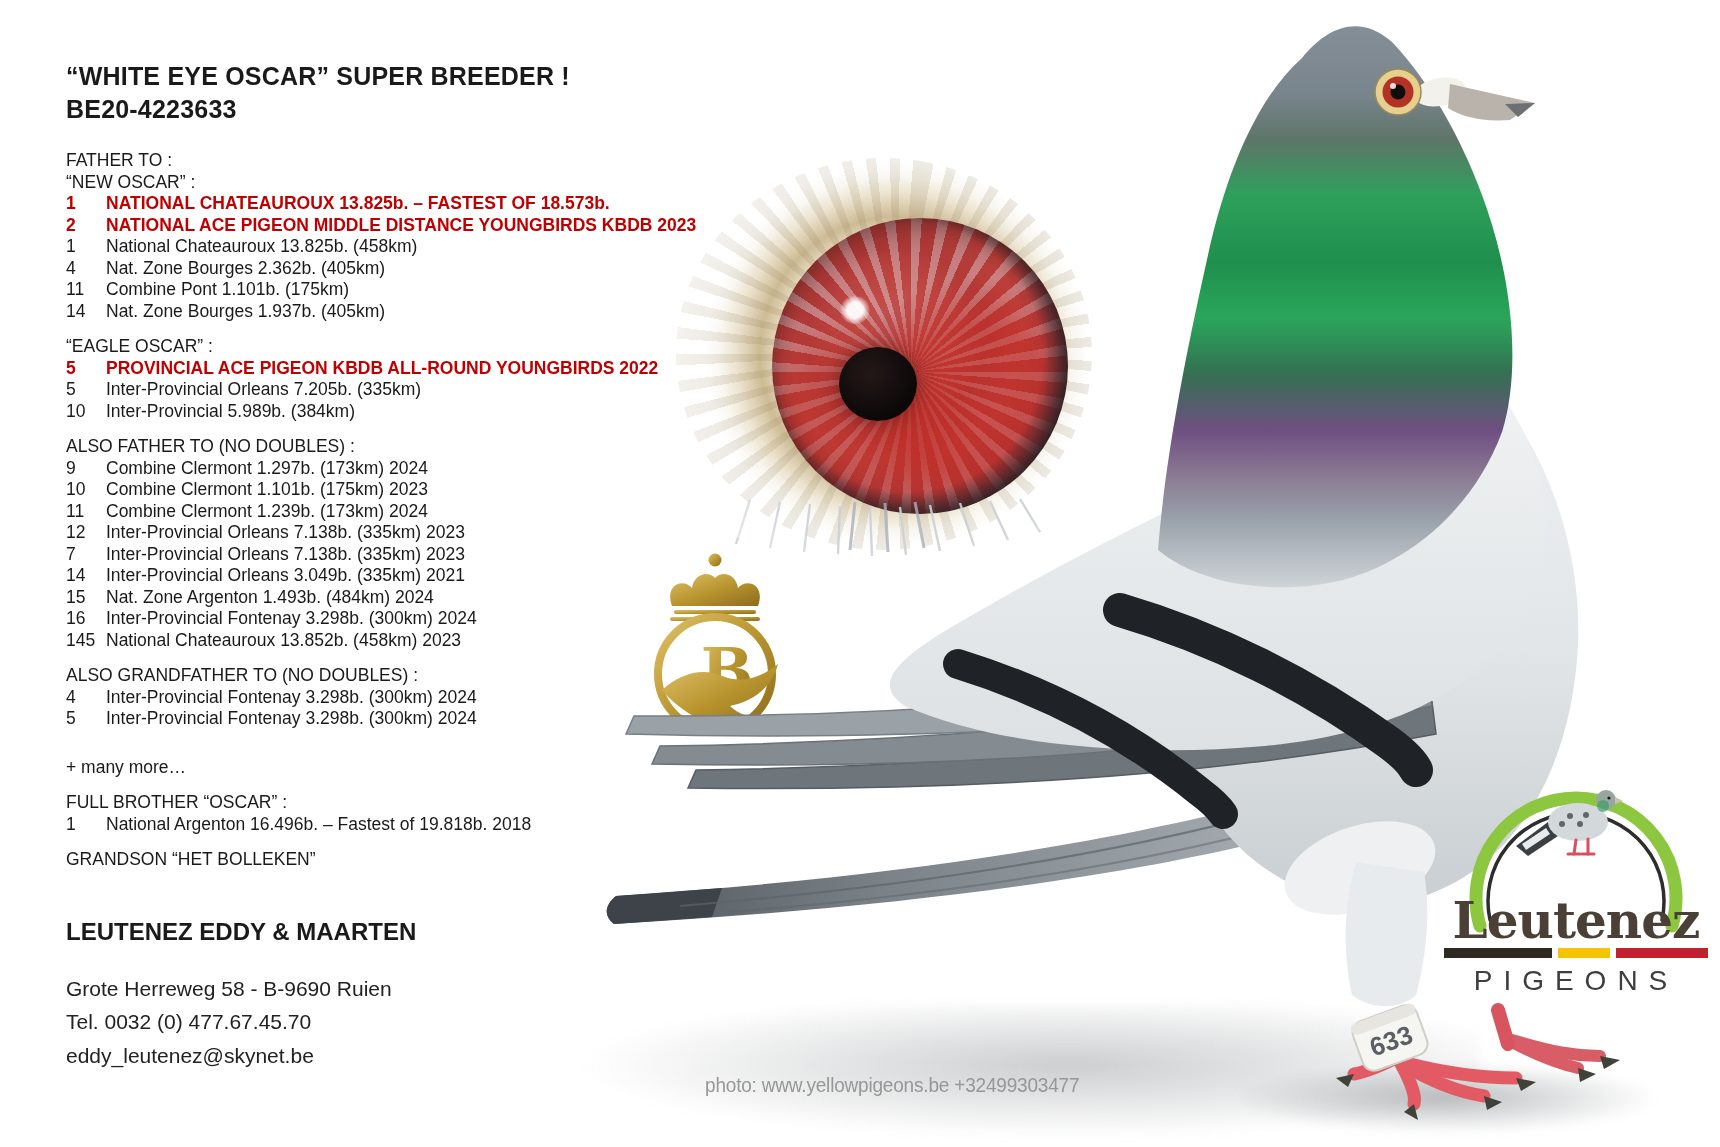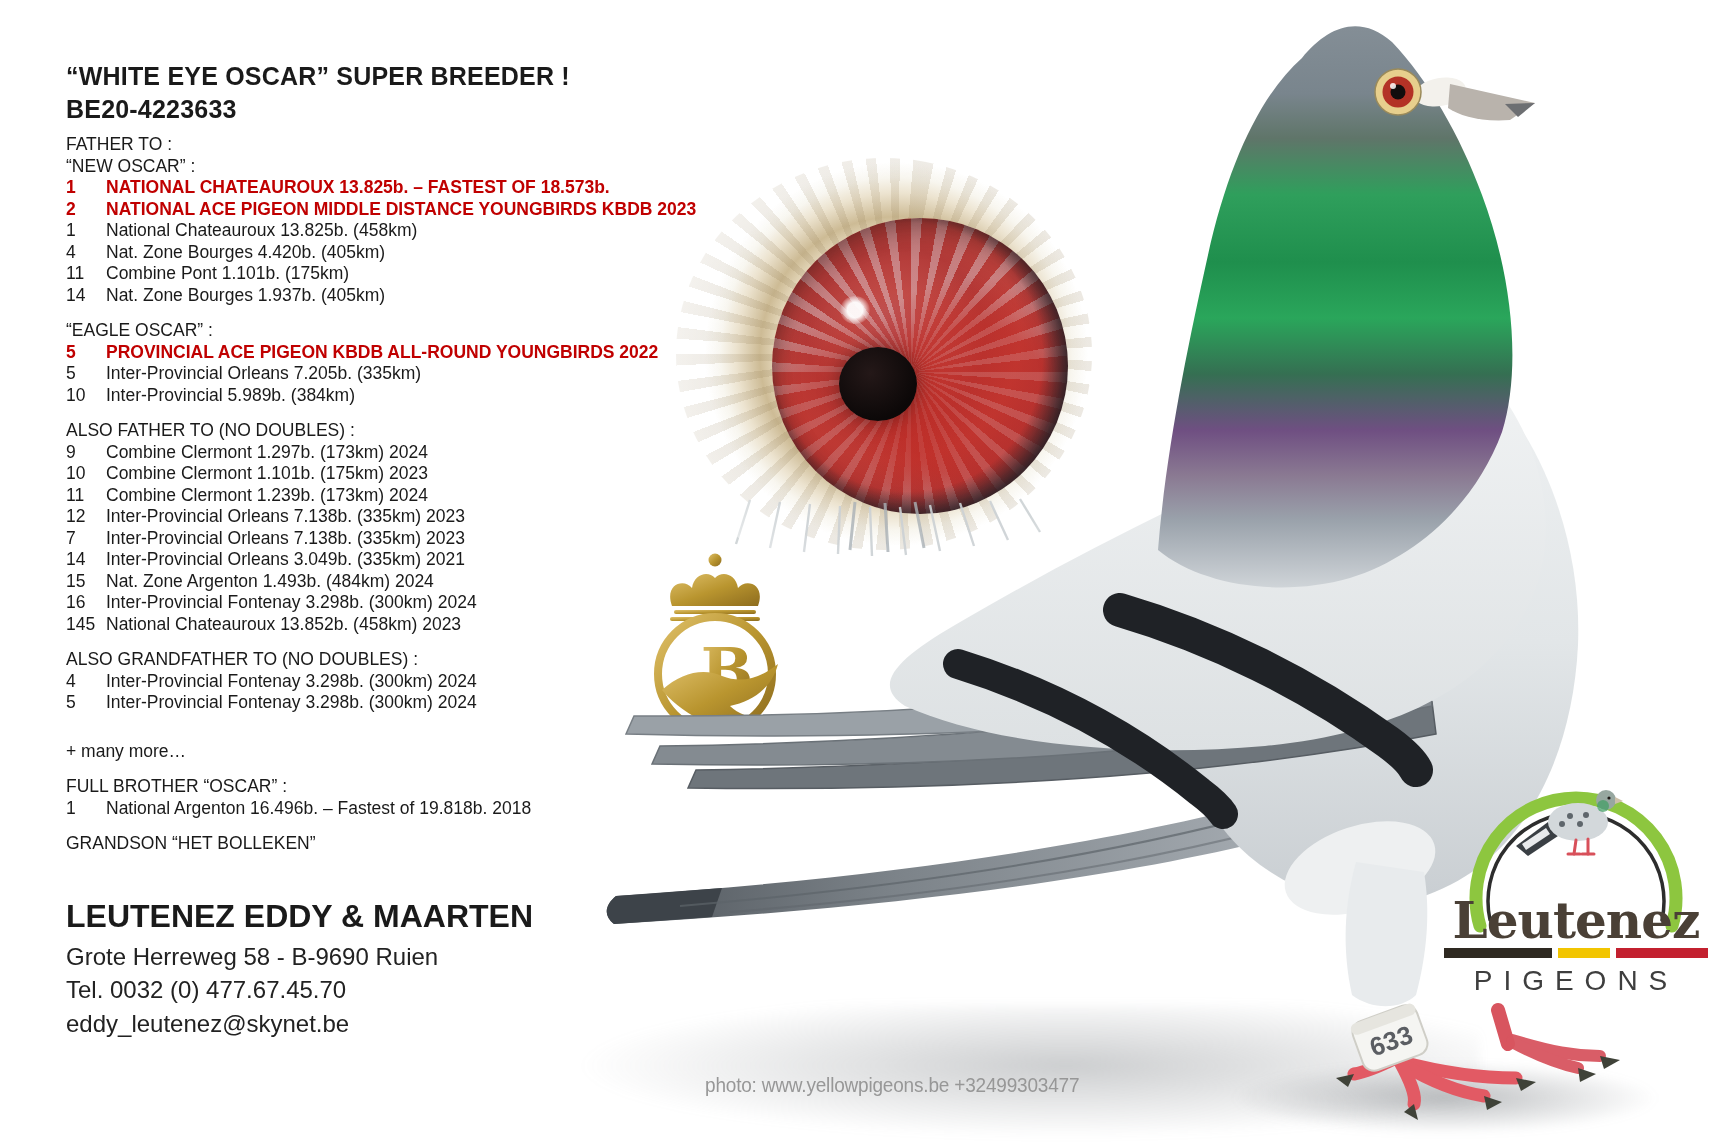--- a/index.html
+++ b/index.html
@@ -1,32 +1,32 @@
 <!DOCTYPE html>
 <html><head>
 <meta charset="utf-8">
 <style>
   html,body{margin:0;padding:0;background:#fff;}
   .canvas{position:relative;width:1720px;height:1147px;background:#ffffff;overflow:hidden;
           font-family:"Liberation Sans",sans-serif;color:#1a1a1a;}
 
   
   .left{position:absolute;left:66px;top:60px;width:650px;z-index:30;}
-  .title{margin-bottom:8px;}
+  .title{margin-bottom:24px;}
   .t-line{font-size:25px;font-weight:bold;line-height:33px;letter-spacing:.2px;}
   .sec{margin-bottom:14px;}
   .sec-h{font-size:17.5px;font-weight:normal;line-height:21.5px;}
   .row{display:flex;font-size:17.5px;line-height:21.5px;}
   .row .num{width:40px;flex:none;}
   .row .txt{flex:1;}
   .row.red{color:#c00000;font-weight:bold;}
   .more{font-size:17.5px;line-height:21.5px;margin-top:27px;}
   .contact{margin-top:46px;}
-  .c-name{font-size:32px;font-weight:bold;line-height:30px;margin-bottom:9px;}
-  .c-line{font-size:24px;line-height:33.5px;font-weight:400;color:#222;}
+  .c-name{font-size:24px;font-weight:bold;line-height:30px;margin-bottom:25px;}
+  .c-line{font-size:21px;line-height:33.5px;font-weight:400;color:#222;}
 
   
   .eye{position:absolute;left:676px;top:158px;width:416px;height:392px;z-index:5;}
   .eye .ring{position:absolute;inset:0;border-radius:50%;
     background:
       repeating-conic-gradient(from 8deg at 53% 50%, rgba(140,118,78,.16) 0deg 3deg, rgba(255,255,255,0) 3deg 7deg),
       radial-gradient(closest-side at 53% 50%,
         rgba(227,214,186,0) 58%, #e6d9bd 61%, #cdbb95 70%,
         #ece3cf 82%, #f8f6ef 90%, rgba(255,255,255,0) 98%);}
   .eye .ball{position:absolute;left:96px;top:60px;width:296px;height:296px;border-radius:50%;
@@ -85,21 +85,21 @@
       <div class="row red">
           <span class="num">2</span>
           <span class="txt">NATIONAL ACE PIGEON MIDDLE DISTANCE YOUNGBIRDS KBDB 2023</span>
         </div>
       <div class="row">
           <span class="num">1</span>
           <span class="txt">National Chateauroux 13.825b. (458km)</span>
         </div>
       <div class="row">
           <span class="num">4</span>
-          <span class="txt">Nat. Zone Bourges 4.420b. (405km)</span>
+          <span class="txt">Nat. Zone Bourges 2.362b. (405km)</span>
         </div>
       <div class="row">
           <span class="num">11</span>
           <span class="txt">Combine Pont 1.101b. (175km)</span>
         </div>
       <div class="row">
           <span class="num">14</span>
           <span class="txt">Nat. Zone Bourges 1.937b. (405km)</span>
         </div>
     </div>

